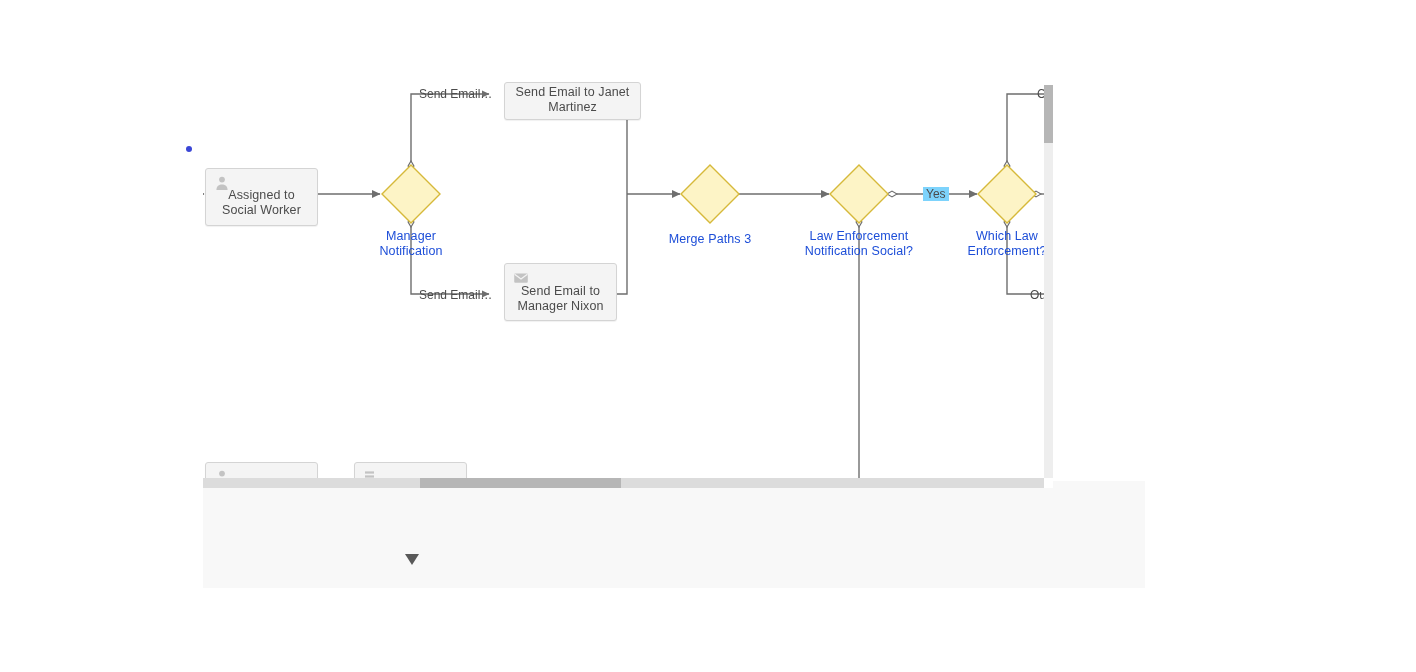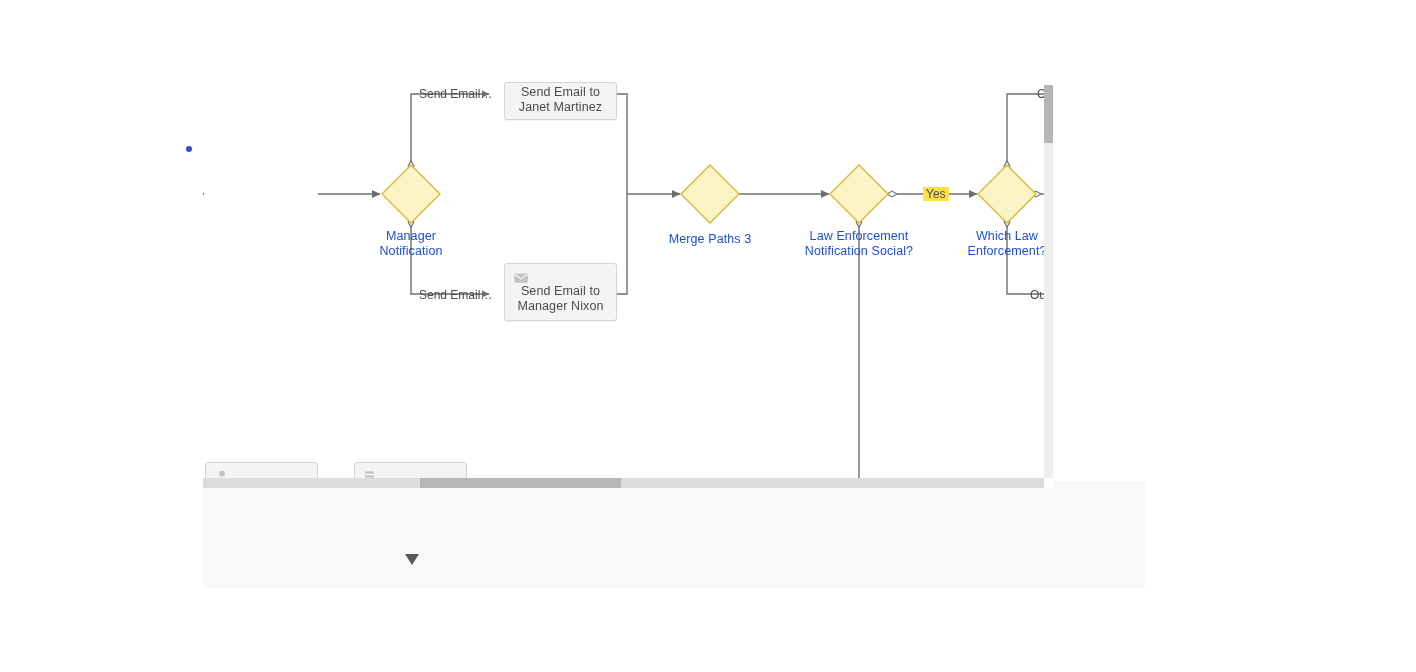--- a/index.html
+++ b/index.html
@@ -207,22 +207,29 @@
       </g>
 
       <g fill="#fdf4c6" stroke="#d6b93a" stroke-width="1.4">
         <polygon points="208,165 237,194 208,223 179,194"></polygon>
         <polygon points="507,165 536,194 507,223 478,194"></polygon>
         <polygon points="656,165 685,194 656,223 627,194"></polygon>
         <polygon points="804,165 833,194 804,223 775,194"></polygon>
       </g>
     </svg>
 
-
-    <div class="task-box" style="left:301px; top:82px; width:113px; height:38px;">
+    <div class="task-box" style="left:2px; top:168px; width:113px; height:58px;">
+      <svg class="task-icon" viewBox="0 0 16 16">
+        <circle cx="8" cy="4.6" r="2.9" fill="#8a8a8a"></circle>
+        <path d="M2.4,15 C2.4,11.4 5,9.6 8,9.6 C11,9.6 13.6,11.4 13.6,15 z" fill="#8a8a8a"></path>
+      </svg>
+      <div class="task-label" style="top:19px;">Assigned to Social Worker</div>
+    </div>
+
+    <div class="task-box" style="left:301px; top:82px; width:137px; height:38px;">
       <div class="task-label" style="top:2px;">Send Email to Janet Martinez</div>
     </div>
 
     <div class="task-box" style="left:301px; top:263px; width:113px; height:58px;">
       <svg class="task-icon" viewBox="0 0 16 16">
         <rect x="1.2" y="3.4" width="13.6" height="9.4" rx="1" fill="#8a8a8a"></rect>
         <path d="M1.6,4.2 L8,8.9 L14.4,4.2" fill="none" stroke="#f4f4f4" stroke-width="1.3"></path>
       </svg>
       <div class="task-label" style="top:20px;">Send Email to Manager Nixon</div>
     </div>
@@ -241,21 +248,21 @@
       </svg>
     </div>
 
     <div class="gw-label" style="left:153px; top:229px; width:110px;">Manager Notification</div>
     <div class="gw-label" style="left:452px; top:232px; width:110px;">Merge Paths 3</div>
     <div class="gw-label" style="left:596px; top:229px; width:120px;">Law Enforcement Notification Social?</div>
     <div class="gw-label" style="left:750px; top:229px; width:108px;">Which Law Enforcement?</div>
 
     <div class="edge-label" style="left:216px; top:87px;">Send Email…</div>
     <div class="edge-label" style="left:216px; top:288px;">Send Email…</div>
-    <div class="edge-label" style="left:720px; top:187px; background:#fde047; padding:0 3px;">Yes</div>
+    <div class="edge-label" style="left:720px; top:187px; background:#7dd3fc; padding:0 3px;">Yes</div>
     <div class="edge-label" style="left:834px; top:87px;">C</div>
     <div class="edge-label" style="left:827px; top:288px;">Ou</div>
 
   </div>
 
   <div id="vscroll">
     <div id="vscroll-thumb"></div>
   </div>
   <div id="hscroll">
     <div id="hscroll-thumb"></div>

